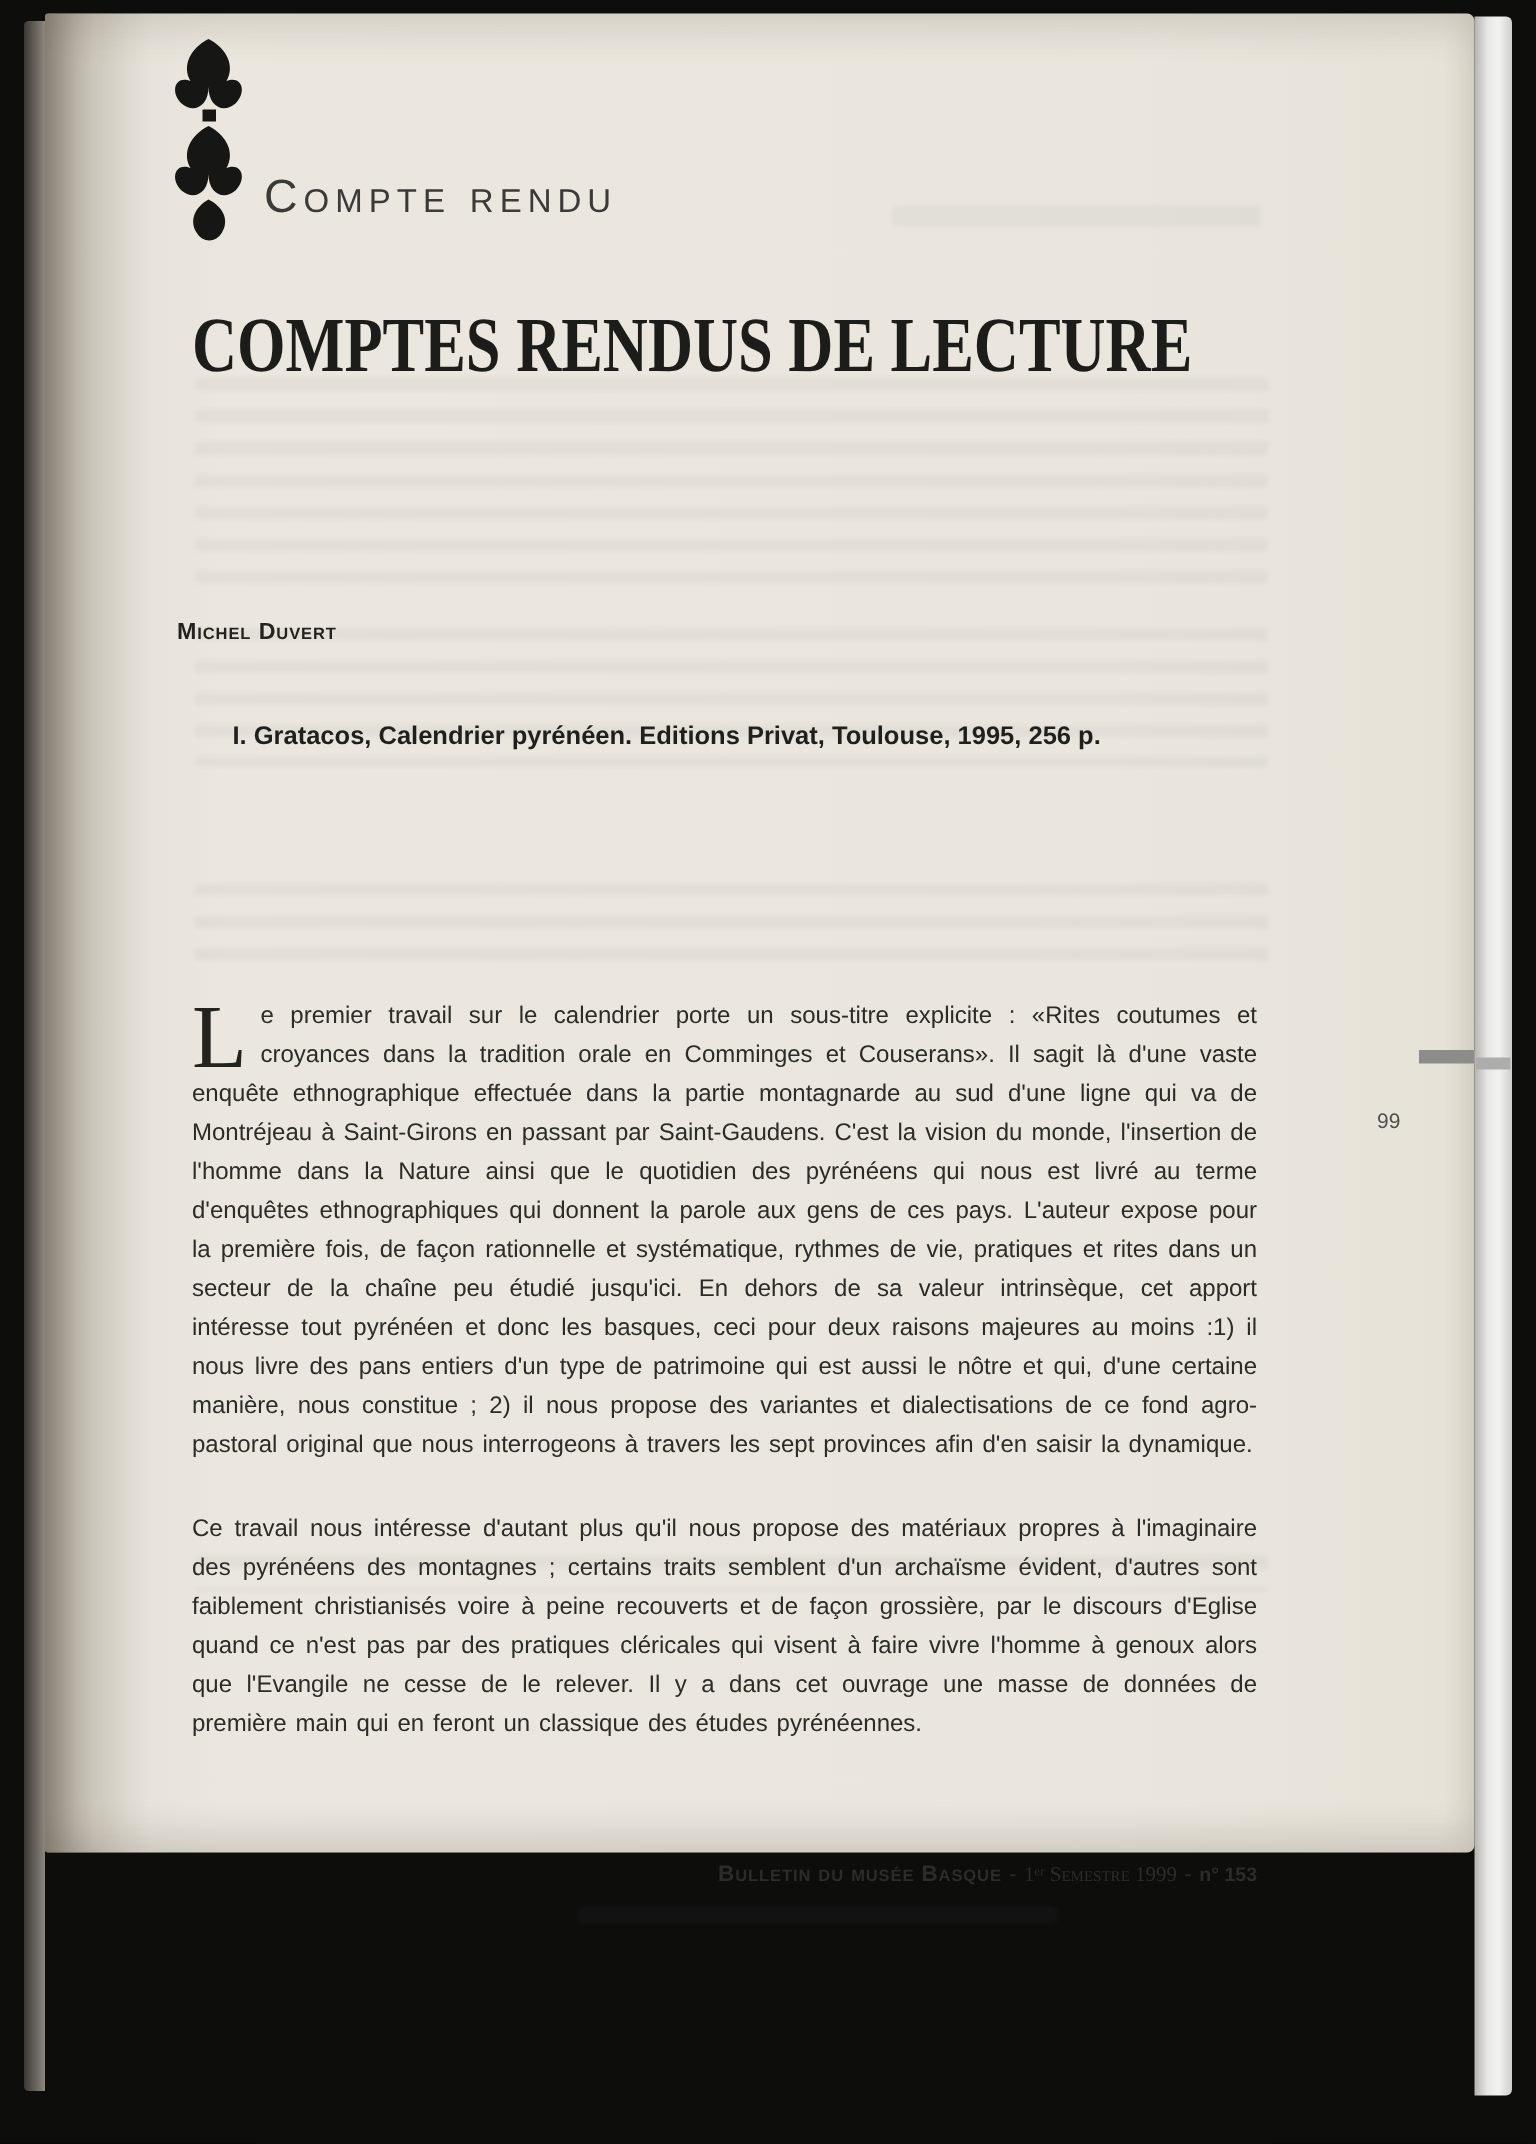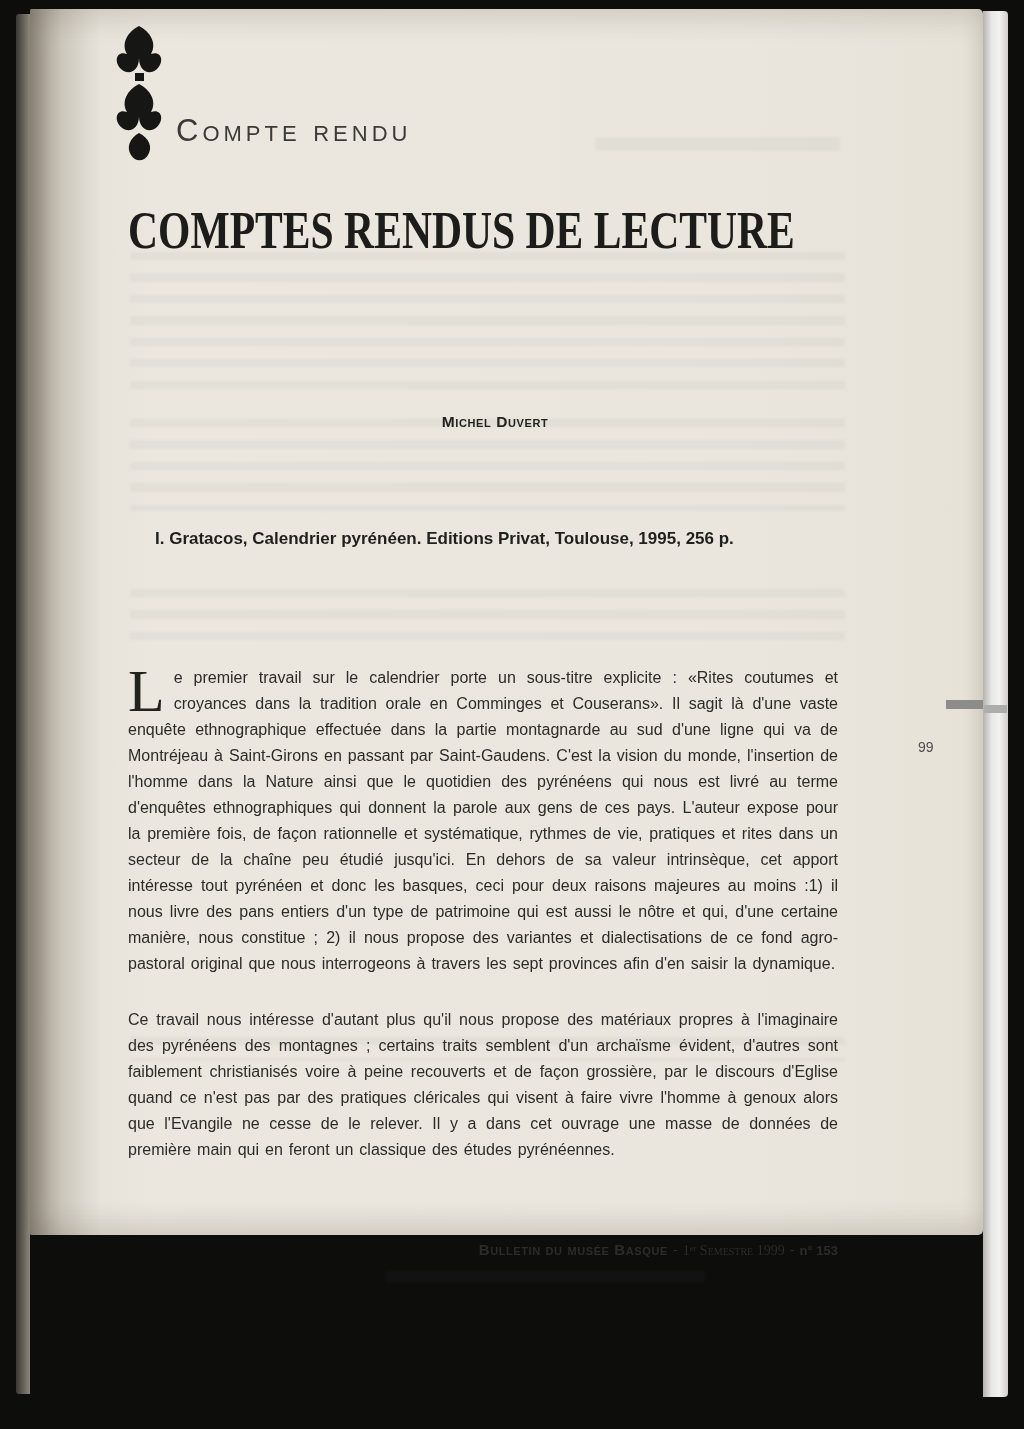--- a/index.html
+++ b/index.html
@@ -47,31 +47,31 @@
     position:absolute;left:146px;top:104px;
     font-variant:small-caps;font-size:31px;letter-spacing:4px;color:#3a3a38;
   }
   .title{
     position:absolute;left:98px;top:192px;margin:0;
     font-family:"Liberation Serif", serif;font-weight:700;font-size:52px;
     letter-spacing:0;color:#1c1c1a;white-space:nowrap;
     transform:scaleX(0.8);transform-origin:left center;
   }
   .author{
-    position:absolute;left:110px;top:404px;width:710px;
-    text-align:center;font-variant:small-caps;font-weight:700;
+    position:absolute;left:88px;top:404px;width:710px;
+    text-align:left;font-variant:small-caps;font-weight:700;
     font-size:15.5px;letter-spacing:.6px;color:#222220;
   }
 
   .entry{
     position:absolute;left:98px;width:710px;
     font-weight:700;font-size:17px;line-height:27px;color:#1f1f1d;
     text-align:justify;text-indent:27px;
   }
-  .entry1{top:516px;}
+  .entry1{top:468px;}
   .entry2{top:544px;}
 
   .text-col{position:absolute;left:98px;top:656px;width:710px;}
   .para{
     margin:0;font-size:16px;line-height:26px;color:#2b2b28;
     text-align:justify;word-spacing:1.5px;
   }
   .para + .para{margin-top:30px;}
   .dropcap{
     float:left;font-family:"Liberation Serif", serif;font-size:60px;line-height:46px;

